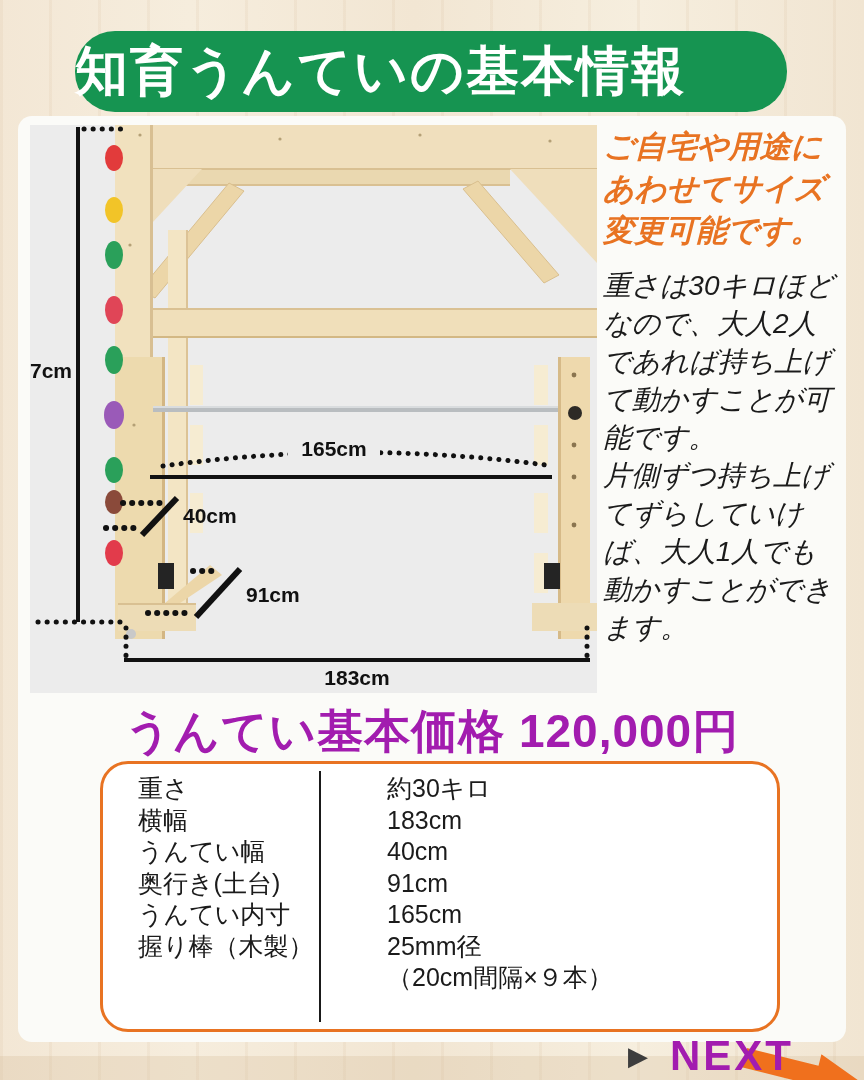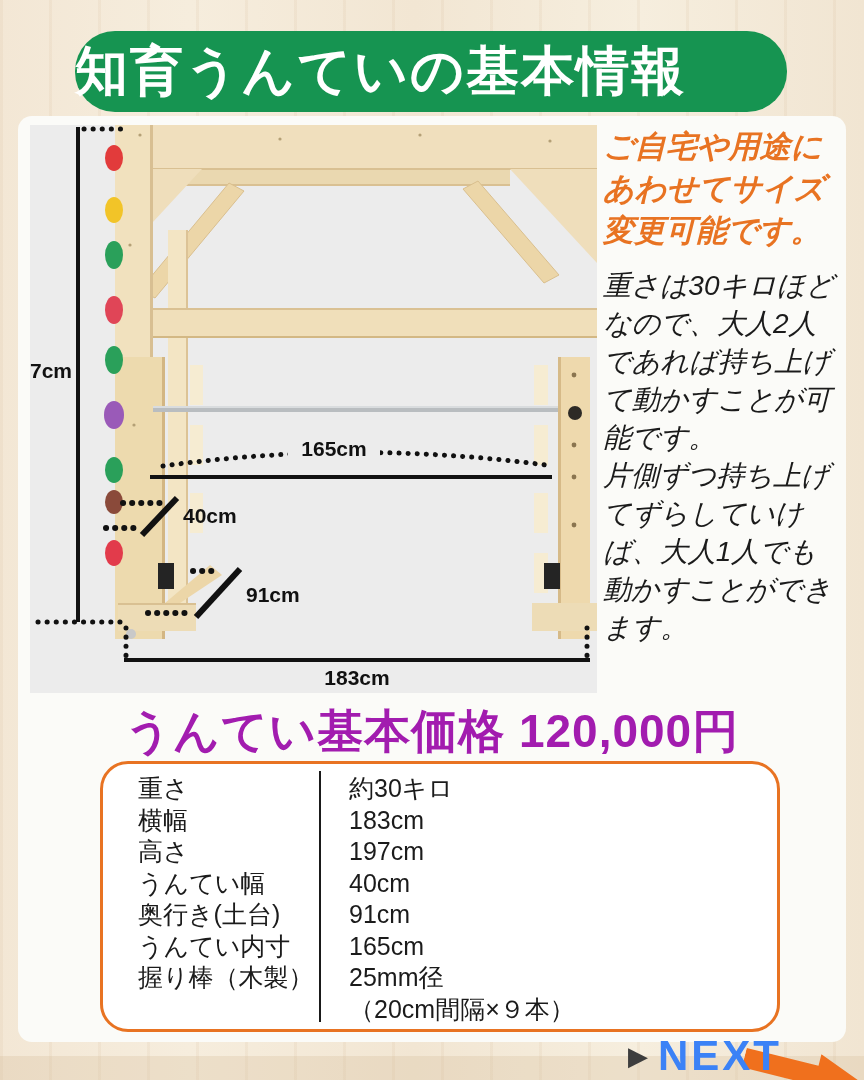--- a/index.html
+++ b/index.html
@@ -25,33 +25,33 @@
   .info{position:absolute;left:585px;top:10px;width:240px;font-style:italic;}
   .info-highlight{font-size:31px;font-weight:800;line-height:42px;white-space:pre-line;}
   .info-body{margin-top:15px;font-size:28px;line-height:38px;color:#1b1b1b;white-space:pre-line;}
   
   .price-title{position:absolute;left:0;top:585px;width:828px;text-align:center;
     font-size:46px;font-weight:800;letter-spacing:1px;}
   
   .spec-table{position:absolute;left:82px;top:645px;width:680px;height:271px;
     background:#ffffff;border:3px solid #e87322;border-radius:28px;box-sizing:border-box;}
   .spec-rows{position:absolute;left:0;top:9px;width:100%;}
-  .spec-row{display:flex;align-items:flex-start;}
+  .spec-row{display:flex;align-items:flex-start;gap:38px;}
   .spec-label{box-sizing:border-box;width:216px;padding-left:35px;
     font-size:25px;line-height:31.5px;color:#1b1b1b;}
   .spec-value{box-sizing:border-box;padding-left:30px;
     font-size:25px;line-height:31.5px;color:#1b1b1b;white-space:pre-line;}
   .spec-divider{position:absolute;left:216px;top:7px;bottom:7px;width:2px;background:#1a1a1a;}
   
   .next-arrow{position:absolute;left:744px;top:1038px;width:130px;height:44px;
     transform:rotate(14deg);transform-origin:10px 22px;z-index:1;}
   .next-button{position:absolute;left:628px;top:1032px;width:236px;height:48px;z-index:2;
     display:flex;align-items:center;}
   .next-tri{font-size:26px;color:#3d3d3d;margin-right:10px;line-height:48px;}
-  .next-label{font-size:42px;font-weight:800;color:#3b82f6;letter-spacing:3px;line-height:48px;}
+  .next-label{font-size:42px;font-weight:800;color:#a21caf;letter-spacing:3px;line-height:48px;margin-left:12px;}
   
   .dim{font-family:"Liberation Sans","DejaVu Sans",sans-serif;font-weight:bold;
     font-size:21px;fill:#111111;}
 </style>
 </head>
 <body>
 
 <div class="bottom-band"></div>
 
 <div class="banner" style="background:#169451;">
@@ -189,24 +189,20 @@
     <div class="spec-rows">
         <div class="spec-row">
           <div class="spec-label">重さ</div>
           <div class="spec-value">約30キロ</div>
         </div>
         <div class="spec-row">
           <div class="spec-label">横幅</div>
           <div class="spec-value">183cm</div>
         </div>
         <div class="spec-row">
-          <div class="spec-label">高さ</div>
-          <div class="spec-value">197cm</div>
-        </div>
-        <div class="spec-row">
           <div class="spec-label">うんてい幅</div>
           <div class="spec-value">40cm</div>
         </div>
         <div class="spec-row">
           <div class="spec-label">奥行き(土台)</div>
           <div class="spec-value">91cm</div>
         </div>
         <div class="spec-row">
           <div class="spec-label">うんてい内寸</div>
           <div class="spec-value">165cm</div>

